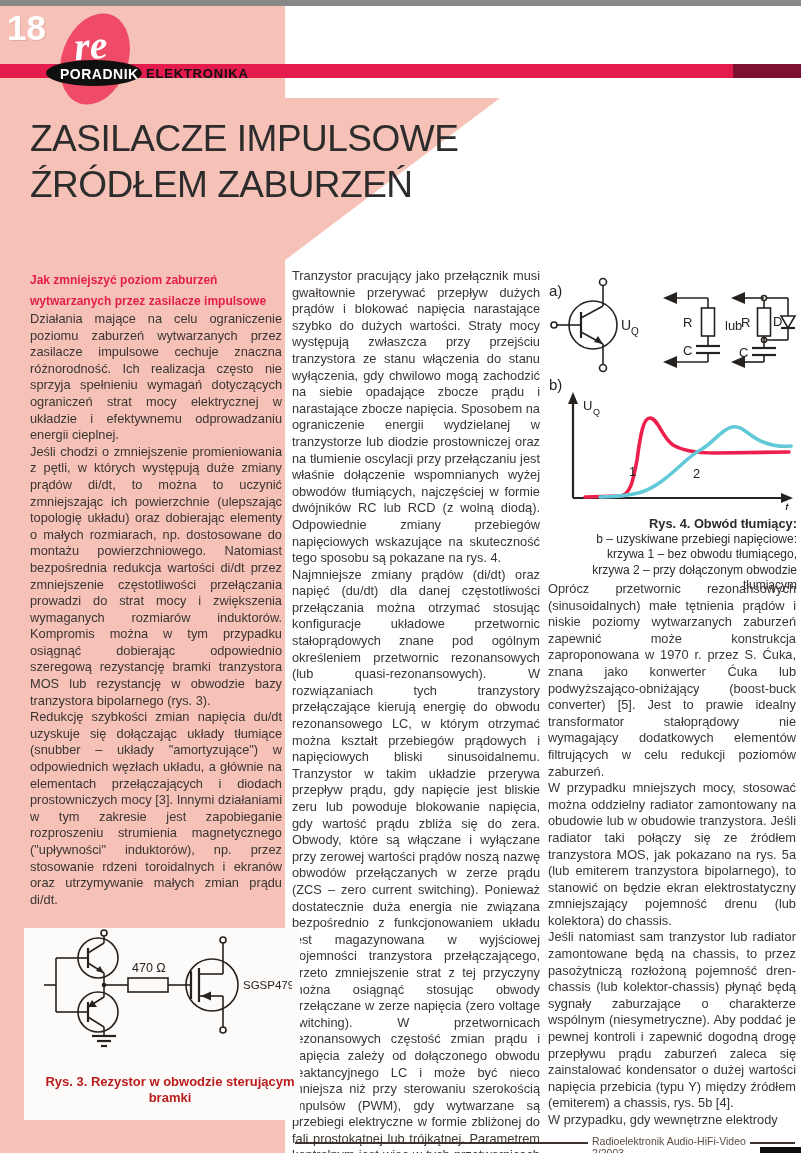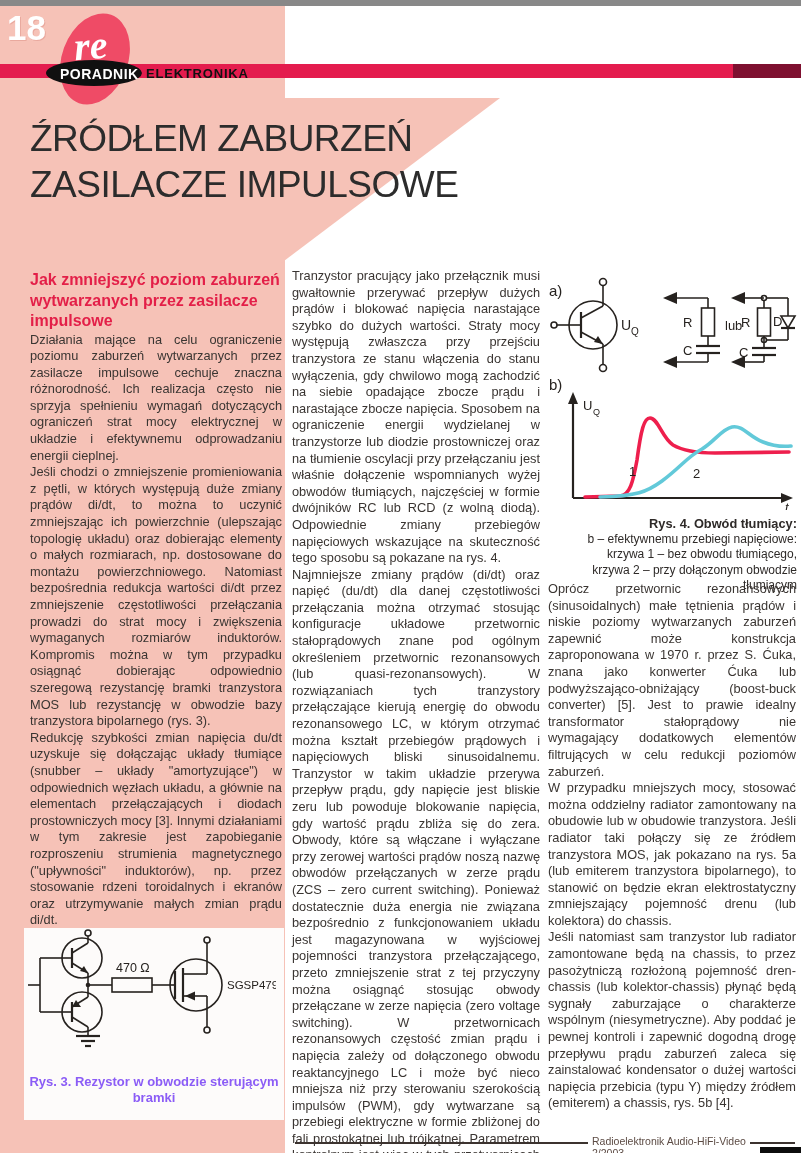--- a/index.html
+++ b/index.html
@@ -27,25 +27,25 @@
   
   .title{position:absolute;left:30px;top:110px;color:#2c2c2c;font-size:37px;line-height:46px;
         letter-spacing:-.5px;white-space:nowrap;}
   .title .part{font-size:21px;letter-spacing:0;}
   
   .col{position:absolute;color:#3a3532;font-size:12.8px;line-height:16.6px;text-align:justify;}
   .col p{margin:0;}
   .col-left{left:30px;top:264px;width:252px;}
   .col-mid{left:292px;top:262px;width:248px;}
   .col-right{left:548px;top:575px;width:248px;}
-  .red-heading{color:#e31f48;font-size:16px;line-height:20.5px;font-weight:bold;margin:0 0 16px 0;
+  .red-heading{color:#e31f48;font-size:12px;line-height:20.5px;font-weight:bold;margin:0 0 16px 0;
         text-align:left;}
   
-  .fig3{position:absolute;left:24px;top:922px;width:260px;height:192px;background:#fdfbfa;}
-  .fig3-caption{margin-top:2px;text-align:center;font-size:13px;font-weight:bold;color:#8b5cf6;
+  .fig3{position:absolute;left:24px;top:922px;width:260px;height:192px;background:#fdfbfa;padding-left:16px;}
+  .fig3-caption{margin-top:2px;text-align:center;font-size:13px;font-weight:bold;color:#b91c1c;
         line-height:16px;}
   
   .fig4{position:absolute;left:545px;top:262px;width:252px;}
   .fig4-caption{text-align:right;color:#2e2a28;font-size:12px;line-height:15.5px;margin-top:2px;}
   .fig4-caption .cap-title{font-weight:bold;font-size:12.8px;}
   
   .footer-rule-left{position:absolute;left:295px;top:1136px;width:293px;height:2px;background:#3c332f;}
   .footer-rule-right{position:absolute;left:750px;top:1136px;width:45px;height:2px;background:#3c332f;}
   .footer-text{position:absolute;left:592px;top:1129px;width:156px;text-align:left;
         font-size:10.5px;color:#5c4b44;}
@@ -65,22 +65,22 @@
   <div class="red-bar-dark"></div>
 
   <div class="page-number">18</div>
   <div class="re-ellipse"></div>
   <div class="re-text">re</div>
   <div class="black-ellipse"></div>
   <div class="poradnik">PORADNIK</div>
   <div class="elektronika">ELEKTRONIKA</div>
 
   <div class="title">
+    <div>ZASILACZE IMPULSOWE</div>
     <div>ŹRÓDŁEM ZABURZEŃ</div>
-    <div>ZASILACZE IMPULSOWE</div>
   </div>
 
   <div class="col col-left">
     <p class="red-heading">Jak zmniejszyć poziom zaburzeń wytwarzanych przez zasilacze impulsowe</p>
     <p>Działania mające na celu ograniczenie poziomu zaburzeń wytwarzanych przez zasilacze impulsowe cechuje znaczna różnorodność. Ich realizacja często nie sprzyja spełnieniu wymagań dotyczących ograniczeń strat mocy elektrycznej w układzie i efektywnemu odprowadzaniu energii cieplnej.</p>
     <p>Jeśli chodzi o zmniejszenie promieniowania z pętli, w których występują duże zmiany prądów di/dt, to można to uczynić zmniejszając ich powierzchnie (ulepszając topologię układu) oraz dobierając elementy o małych rozmiarach, np. dostosowane do montażu powierzchniowego. Natomiast bezpośrednia redukcja wartości di/dt przez zmniejszenie częstotliwości przełączania prowadzi do strat mocy i zwiększenia wymaganych rozmiarów induktorów. Kompromis można w tym przypadku osiągnąć dobierając odpowiednio szeregową rezystancję bramki tranzystora MOS lub rezystancję w obwodzie bazy tranzystora bipolarnego (rys. 3).</p>
     <p>Redukcję szybkości zmian napięcia du/dt uzyskuje się dołączając układy tłumiące (snubber – układy "amortyzujące") w odpowiednich węzłach układu, a głównie na elementach przełączających i diodach prostowniczych mocy [3]. Innymi działaniami w tym zakresie jest zapobieganie rozproszeniu strumienia magnetycznego ("upływności" induktorów), np. przez stosowanie rdzeni toroidalnych i ekranów oraz utrzymywanie małych zmian prądu di/dt.</p>
   </div>
 
   <div class="col col-mid">
@@ -150,30 +150,31 @@
       <path d="M40,229 L75,228 C85,227 88,214 92,192 C96,162 99,150 105,150 C113,150 117,170 128,177 C140,184 155,185 170,185 L244,184" fill="none" stroke="#ee1f4d" stroke-width="3.6" stroke-linecap="round"></path>
       <path d="M55,229 C92,228 102,224 117,213 C137,198 142,189 157,181 C170,173 177,161 187,159 C198,157 203,168 218,174 C228,178 236,179 246,178" fill="none" stroke="#62c9d9" stroke-width="3.6" stroke-linecap="round"></path>
       <text x="84" y="208" font-size="13">1</text>
       <text x="148" y="210" font-size="13">2</text>
       <text x="38" y="142" font-size="13">U</text>
       <text x="48" y="147" font-size="9">Q</text>
       <text x="240" y="244" font-size="13" font-style="italic">t</text>
     </svg>
     <div class="fig4-caption">
       <div class="cap-title">Rys. 4. Obwód tłumiący:</div>
-      <div>b – efektywnemu przebiegi napięciowe:</div>
+      <div>b – uzyskiwane przebiegi napięciowe:</div>
       <div>krzywa 1 –  bez obwodu tłumiącego,</div>
       <div>krzywa 2 – przy dołączonym obwodzie tłumiącym</div>
     </div>
   </div>
 
   <div class="col col-right">
     <p>Oprócz przetwornic rezonansowych (sinusoidalnych) małe tętnienia prądów i niskie poziomy wytwarzanych zaburzeń zapewnić może konstrukcja zaproponowana w 1970 r. przez S. Ćuka, znana jako konwerter Ćuka lub podwyższająco-obniżający (boost-buck converter) [5]. Jest to prawie idealny transformator stałoprądowy nie wymagający dodatkowych elementów filtrujących w celu redukcji poziomów zaburzeń.</p>
     <p>W przypadku mniejszych mocy, stosować można oddzielny radiator zamontowany na obudowie lub w obudowie tranzystora. Jeśli radiator taki połączy się ze źródłem tranzystora MOS, jak pokazano na rys. 5a (lub emiterem tranzystora bipolarnego), to stanowić on będzie ekran elektrostatyczny zmniejszający pojemność drenu (lub kolektora) do chassis.</p>
     <p>Jeśli natomiast sam tranzystor lub radiator zamontowane będą na chassis, to przez pasożytniczą rozłożoną pojemność dren-chassis (lub kolektor-chassis) płynąć będą sygnały zaburzające o charakterze wspólnym (niesymetryczne). Aby poddać je pewnej kontroli i zapewnić dogodną drogę przepływu prądu zaburzeń zaleca się zainstalować kondensator o dużej wartości napięcia przebicia (typu Y) między źródłem (emiterem) a chassis, rys. 5b [4].</p>
+    <p>W przypadku, gdy wewnętrzne elektrody</p>
   </div>
 
   <div class="fig3">
     <svg width="252" height="140" viewBox="0 0 252 140">
       <line class="circ" x1="16" y1="30" x2="16" y2="84"></line>
       <line class="circ" x1="4" y1="57" x2="16" y2="57"></line>
       <line class="circ" x1="16" y1="30" x2="48" y2="30"></line>
       <line class="circ" x1="16" y1="84" x2="48" y2="84"></line>
       <circle class="circ" cx="58" cy="30" r="20"></circle>
       <line class="circ2" x1="48" y1="20" x2="48" y2="40"></line>

